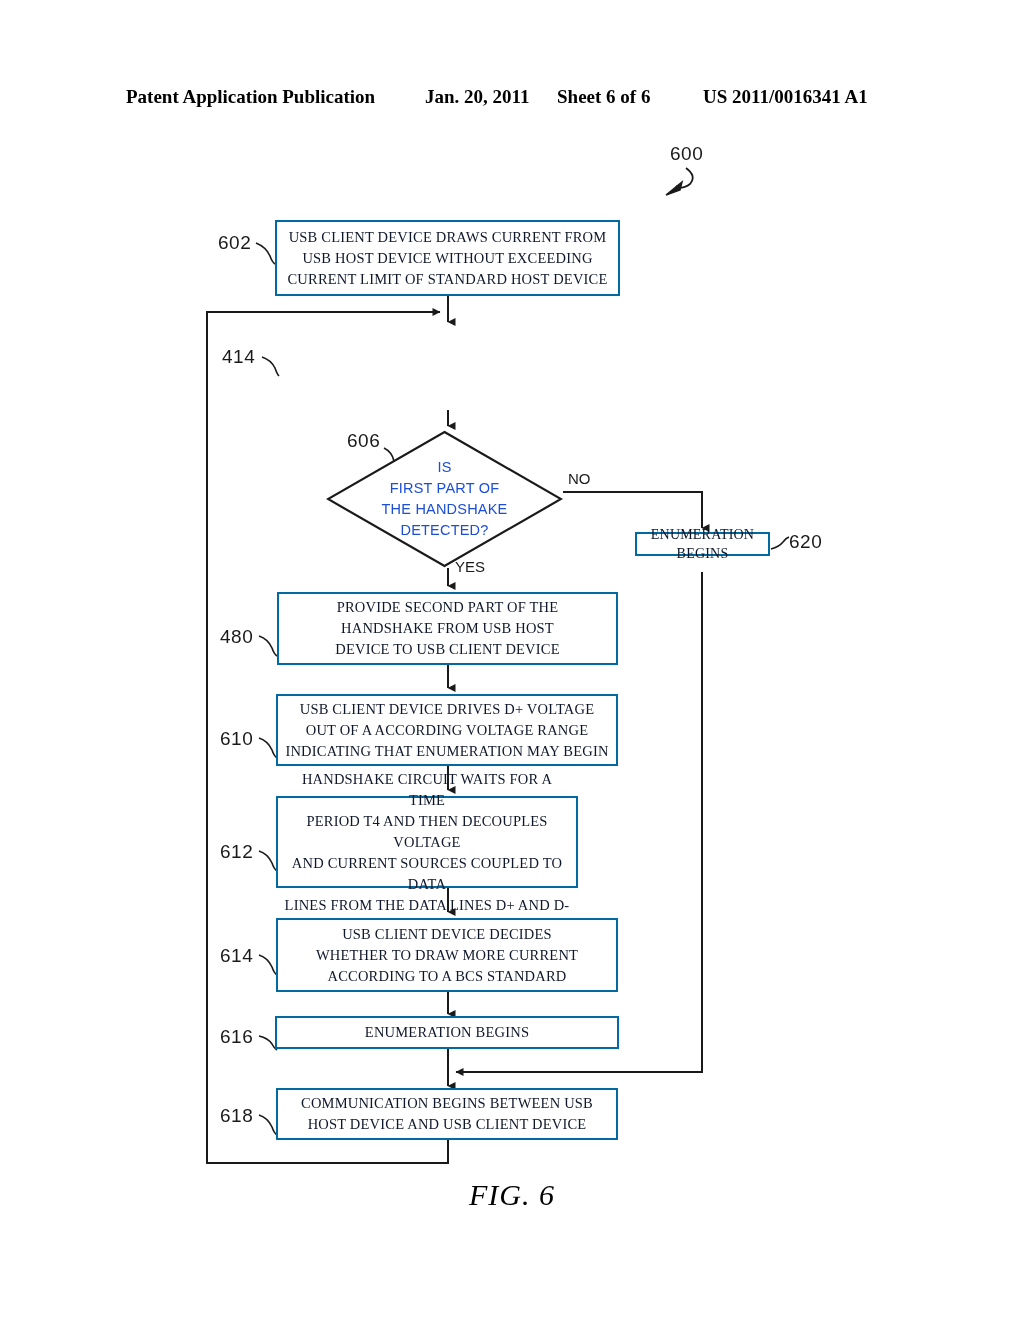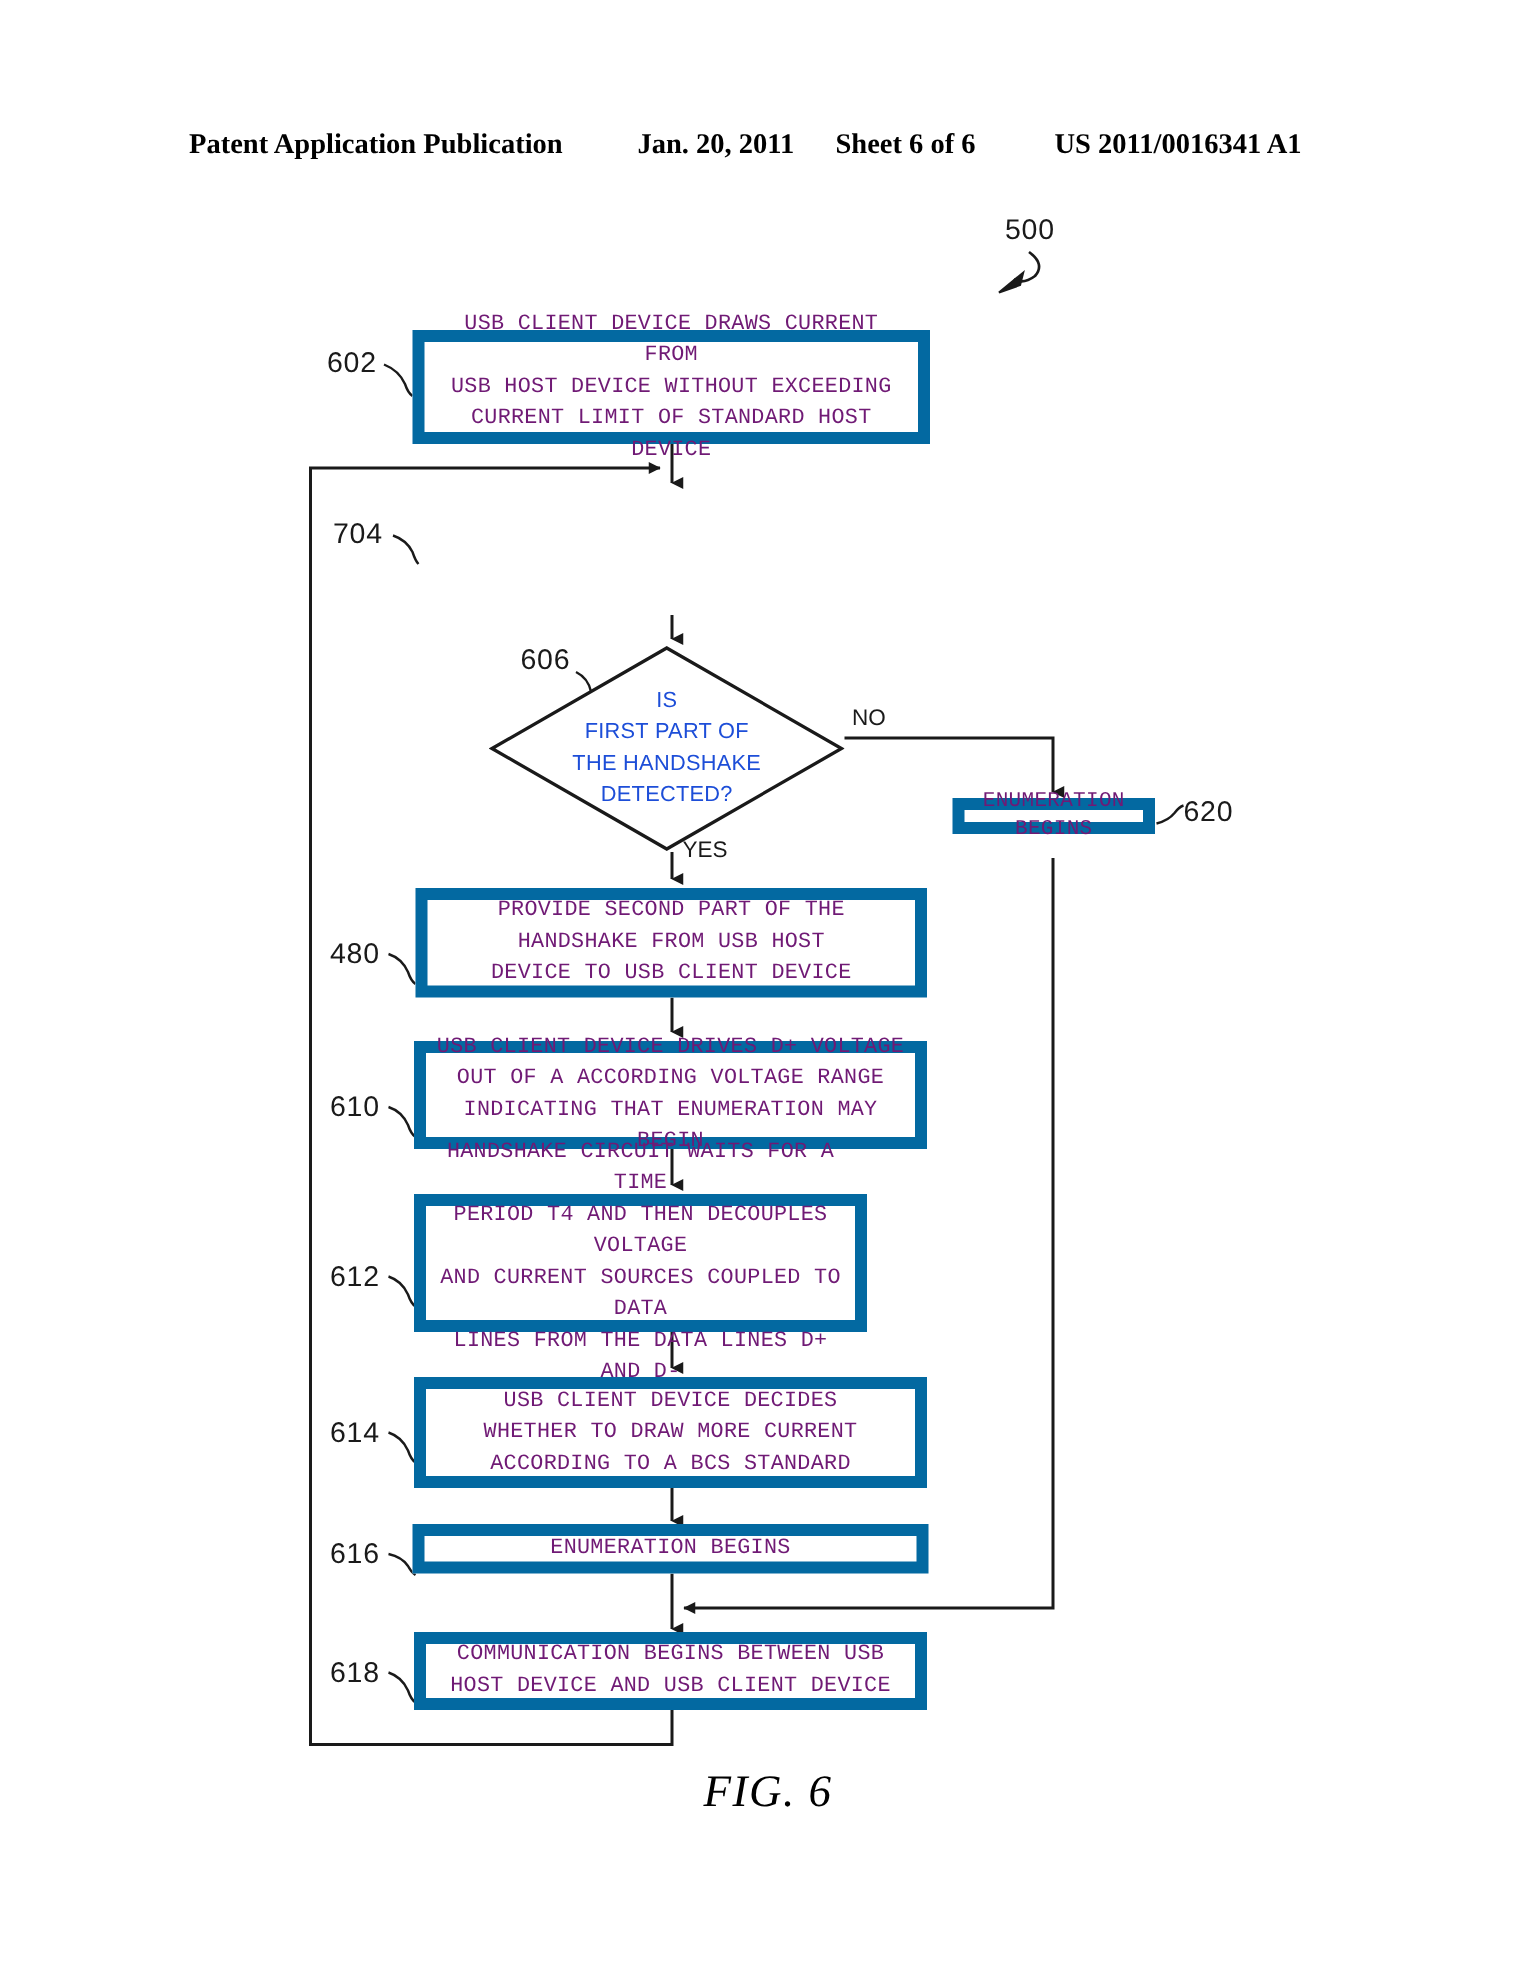--- a/index.html
+++ b/index.html
@@ -48,31 +48,31 @@
     top: 0;
     width: 1024px;
     height: 1320px;
     pointer-events: none;
   }
 
   
   .node {
     position: absolute;
     box-sizing: border-box;
-    border: 8px solid #0369a1;
+    border: 2px solid #0369a1;
     background: #ffffff;
     display: flex;
     align-items: center;
     justify-content: center;
     text-align: center;
-    font-family: Liberation Mono, monospace;
+    font-family: Liberation Serif, serif;
     font-size: 14.5px;
     line-height: 21px;
     letter-spacing: 0.2px;
-    color: #701a75;
+    color: #0f172a;
   }
   .node .node-text {
     display: block;
     white-space: pre-line;
     padding: 0 6px;
   }
 
   
   .decision {
     position: absolute;
@@ -196,30 +196,30 @@
       <path d="M259,636 Q268,639 272,648 Q274,654 277,656"></path>
       <path d="M259,738 Q268,741 272,750 Q274,756 277,758"></path>
       <path d="M259,851 Q268,854 272,863 Q274,869 277,871"></path>
       <path d="M259,955 Q268,958 272,967 Q274,973 277,975"></path>
       <path d="M259,1036 Q268,1038 272,1044 Q274,1048 277,1050"></path>
       <path d="M259,1115 Q268,1118 272,1127 Q274,1133 277,1135"></path>
       <path d="M771,549 Q779,547 783,542 Q786,538 789,537"></path>
     </g>
   </svg>
 
-  <div class="ref" style="left:670px; top:143px;">500</div>
+  <div class="ref" style="left:670px; top:143px;">600</div>
 
   <div class="node" style="left:275px; top:220px; width:345px; height:76px;">
     <span class="node-text">USB CLIENT DEVICE DRAWS CURRENT FROM
 USB HOST DEVICE WITHOUT EXCEEDING
 CURRENT LIMIT OF STANDARD HOST DEVICE</span>
   </div>
   <div class="ref" style="left:218px; top:232px;">602</div>
 
-  <div class="ref" style="left:222px; top:346px;">704</div>
+  <div class="ref" style="left:222px; top:346px;">414</div>
 
   <div class="decision" style="left:326px; top:430px; width:237px; height:138px;">
     <svg width="237" height="138" viewBox="0 0 237 138">
       <polygon points="118.5,2 235,69 118.5,136 2,69" fill="#ffffff" stroke="#1a1a1a" stroke-width="2.2"></polygon>
     </svg>
     <span class="dec-text">IS
 FIRST PART OF
 THE HANDSHAKE
 DETECTED?</span>
   </div>

